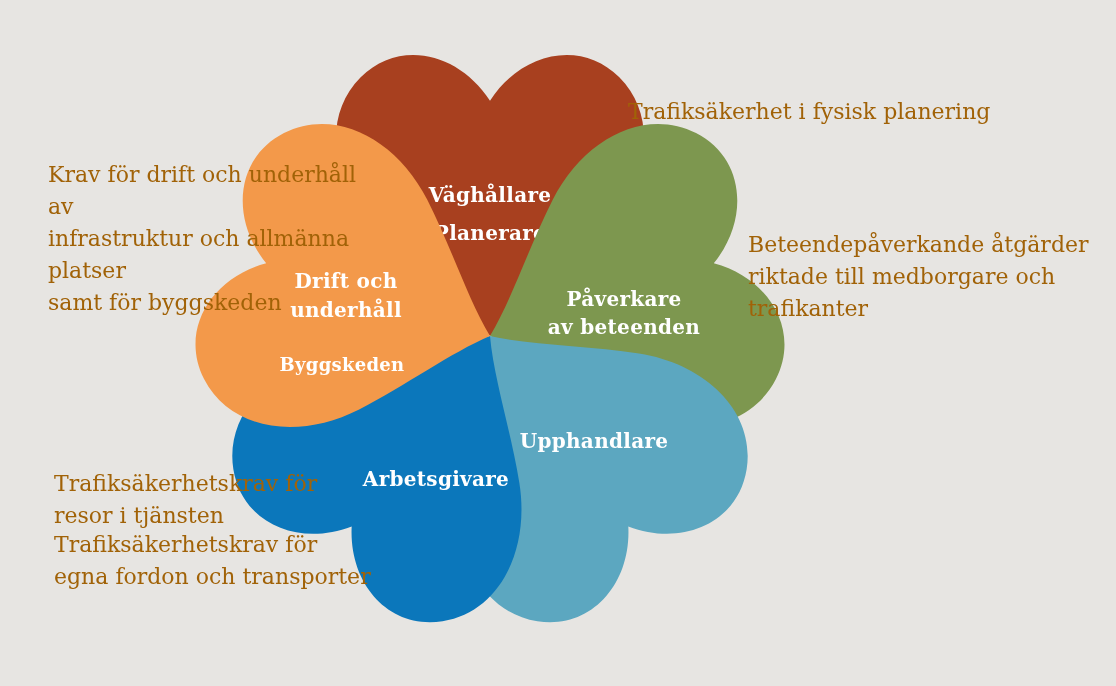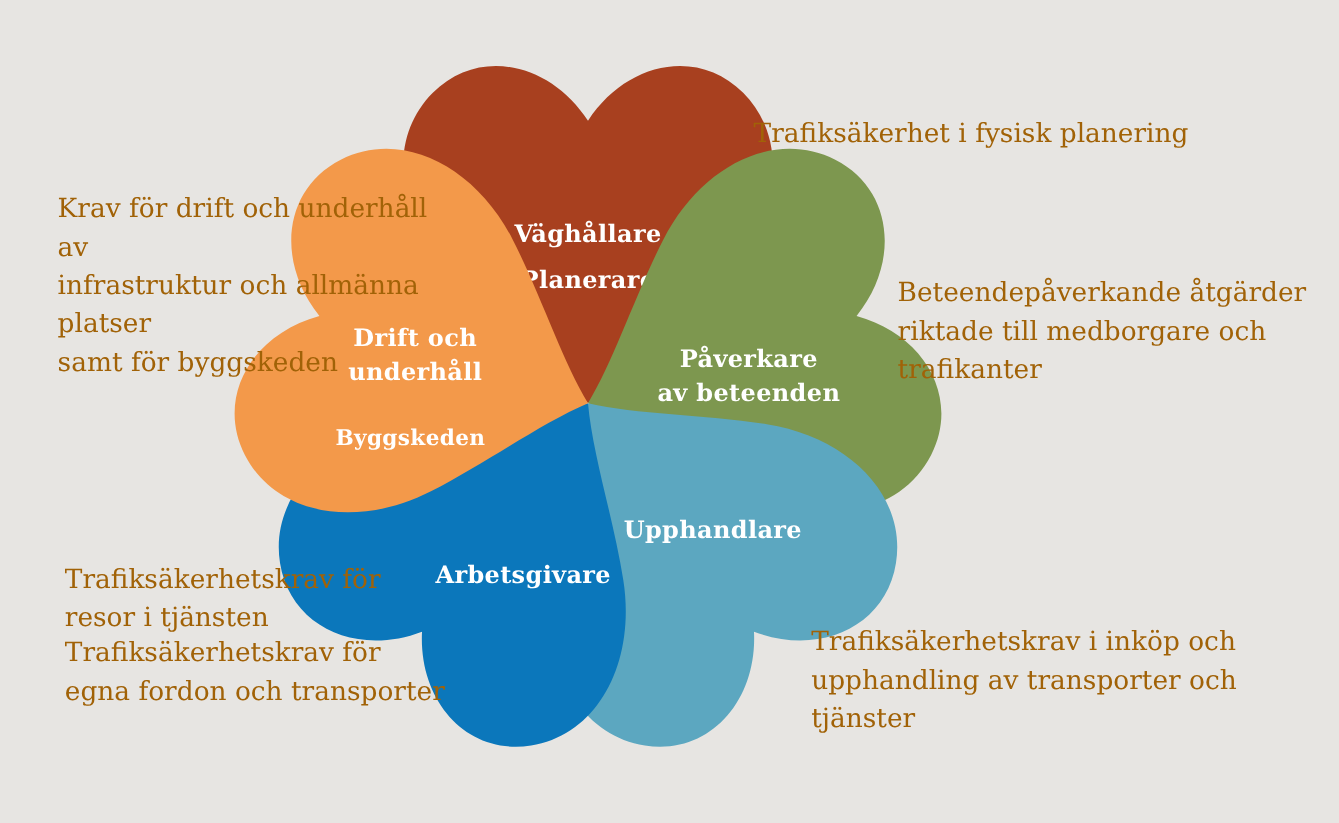--- a/index.html
+++ b/index.html
@@ -110,16 +110,14 @@
 
   <div class="callout" id="co-bet">Beteendepåverkande åtgärder
 riktade till medborgare och trafikanter</div>
 
   <div class="callout" id="co-res">Trafiksäkerhetskrav för
 resor i tjänsten</div>
 
   <div class="callout" id="co-egna">Trafiksäkerhetskrav för
 egna fordon och transporter</div>
 
-  <div class="callout" id="co-upph">Trafiksäkerhetskrav i inköp och
-upphandling av transporter och tjänster</div>
 
 </div>
 
 </body></html>

